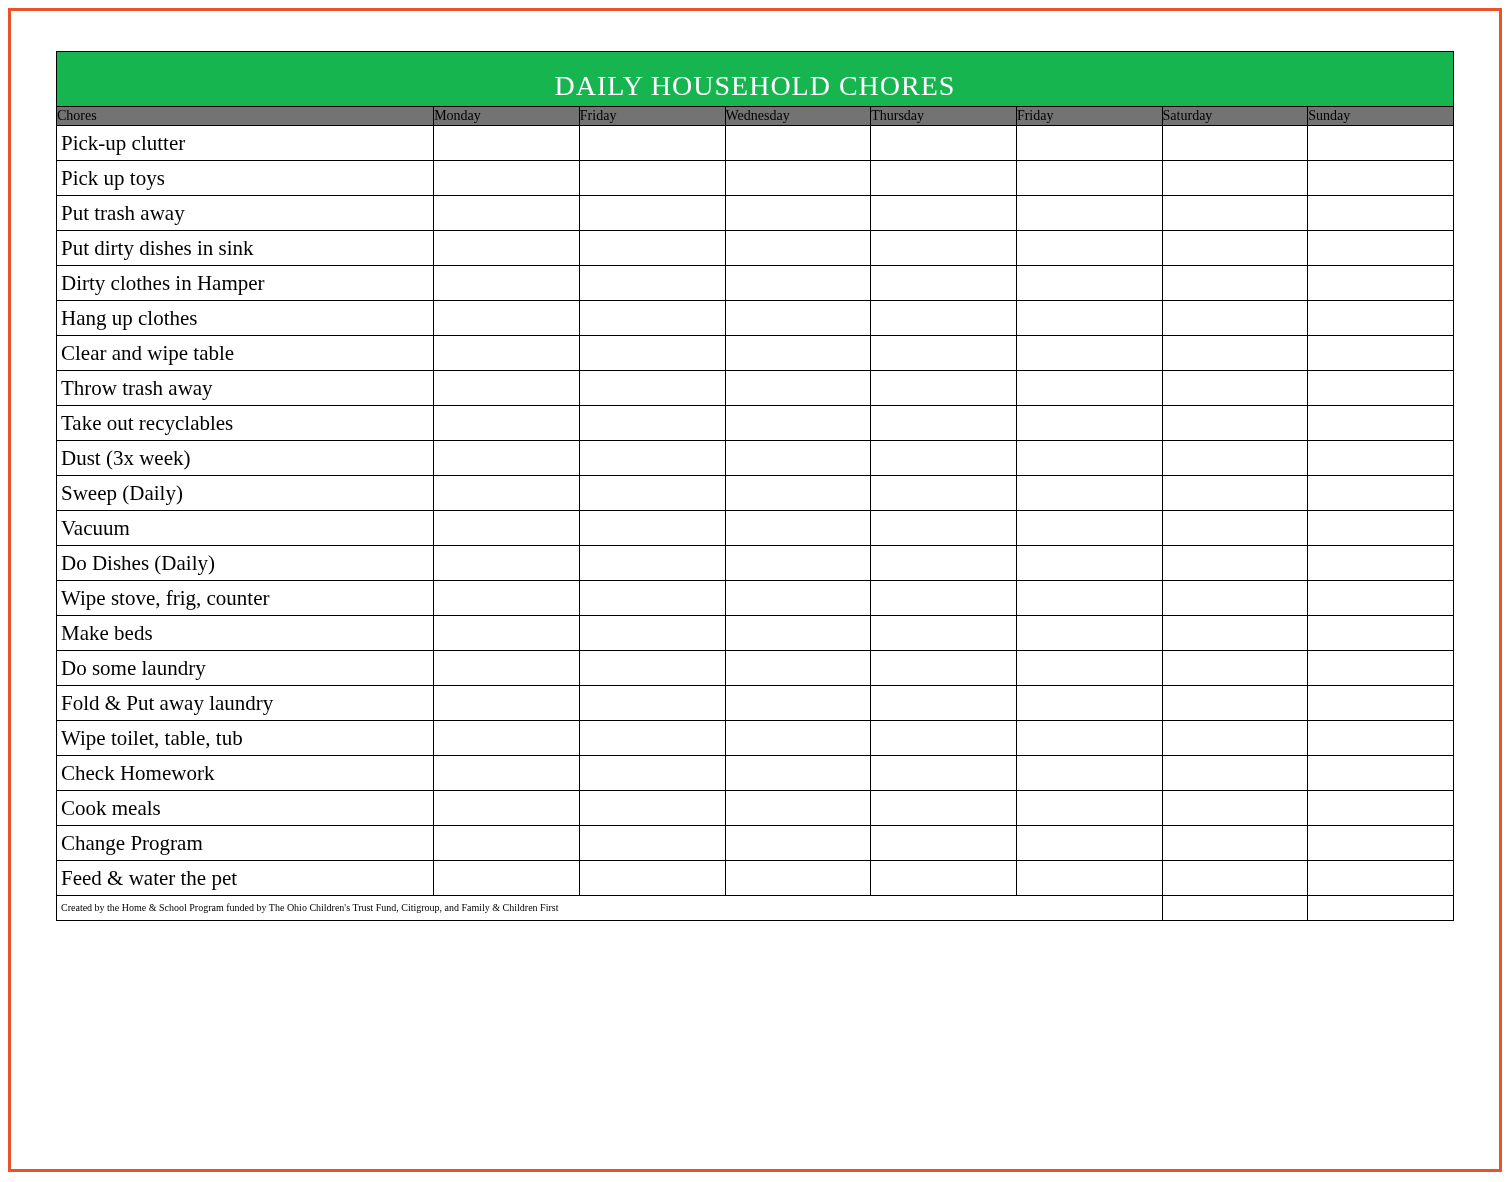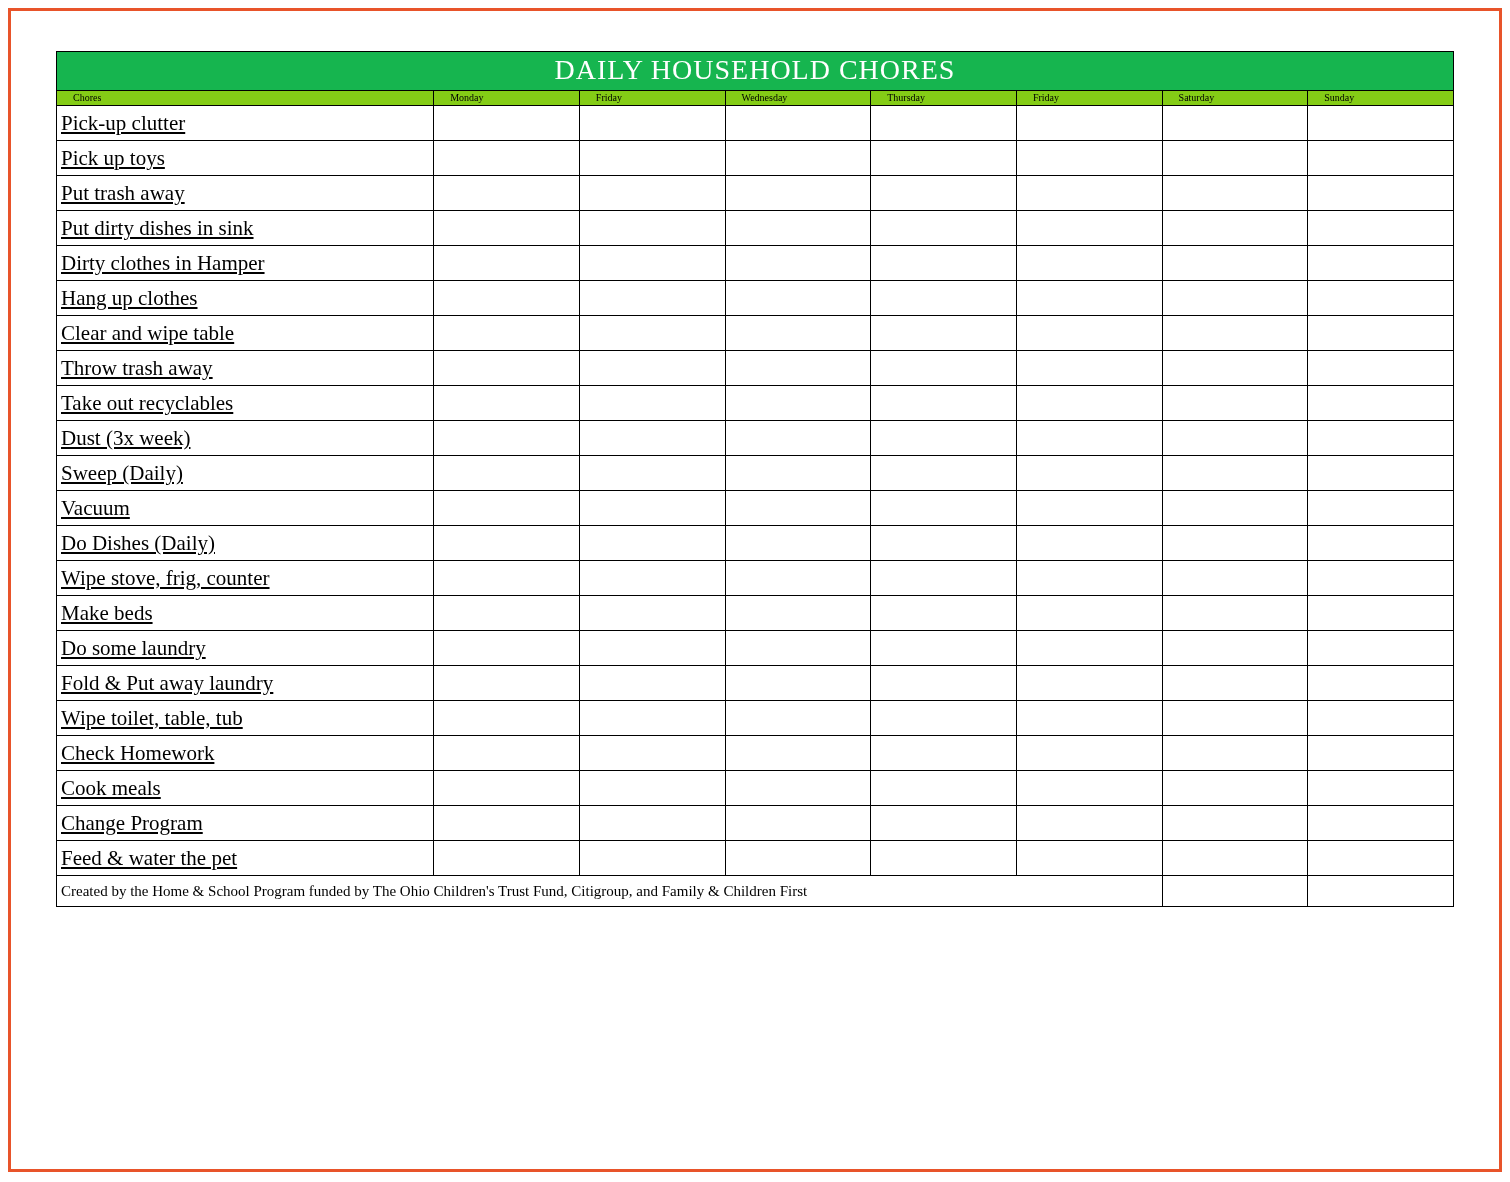--- a/index.html
+++ b/index.html
@@ -19,46 +19,45 @@
     width: 100%;
     border-collapse: collapse;
     table-layout: fixed;
   }
   .title-row td {
     background: #16b54f;
     border: 1px solid #000;
     text-align: center;
     color: #fff;
     font-size: 28px;
-    padding: 2px 0 4px 0;
+    padding: 18px 0 4px 0;
     letter-spacing: 1px;
   }
   .header-row td {
     border: 1px solid #000;
-    font-size: 10px;
-    padding: 1px 4px 2px 16px;
+    font-size: 14px;
+    padding: 1px 4px 2px 0;
     line-height: 1.1;
-    background: #84cc16;
+    background: #737373;
   }
   .data-row td {
     border: 1px solid #000;
     height: 34px;
     padding: 0 4px;
     font-size: 21px;
     line-height: 34px;
     background: #fff;
   }
   .data-row td.chore-cell {
     white-space: nowrap;
     overflow: hidden;
-    text-decoration: underline;
   }
   .footer-row td {
     border: 1px solid #000;
-    font-size: 15px;
+    font-size: 10px;
     padding: 6px 4px;
     line-height: 1.2;
     background: #fff;
     vertical-align: middle;
   }
   col.chore-col { width: 27%; }
   col.day-col   { width: 10.43%; }
 </style>
 </head>
 <body>

